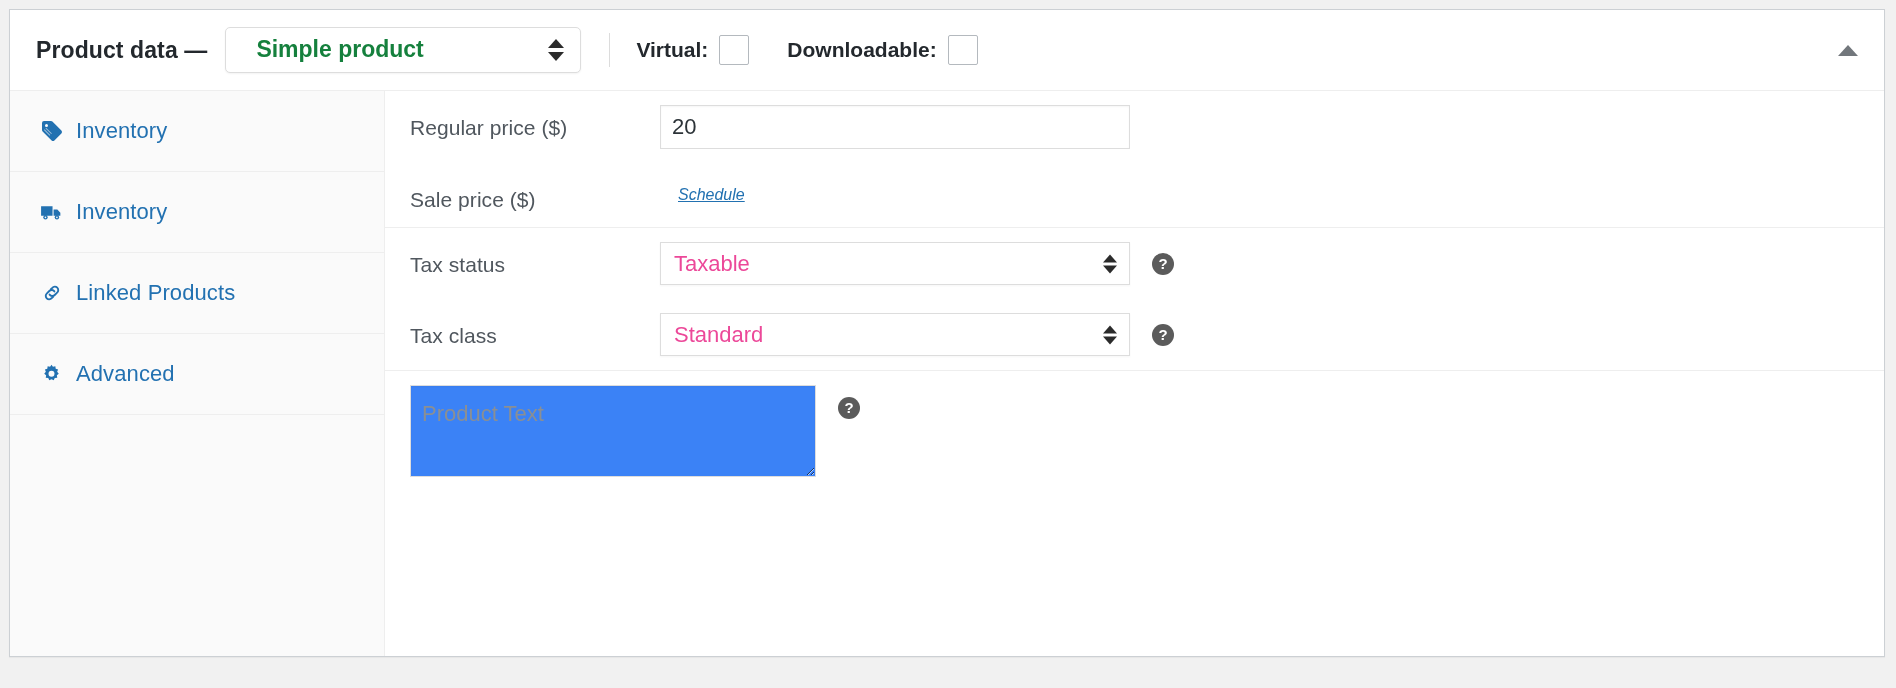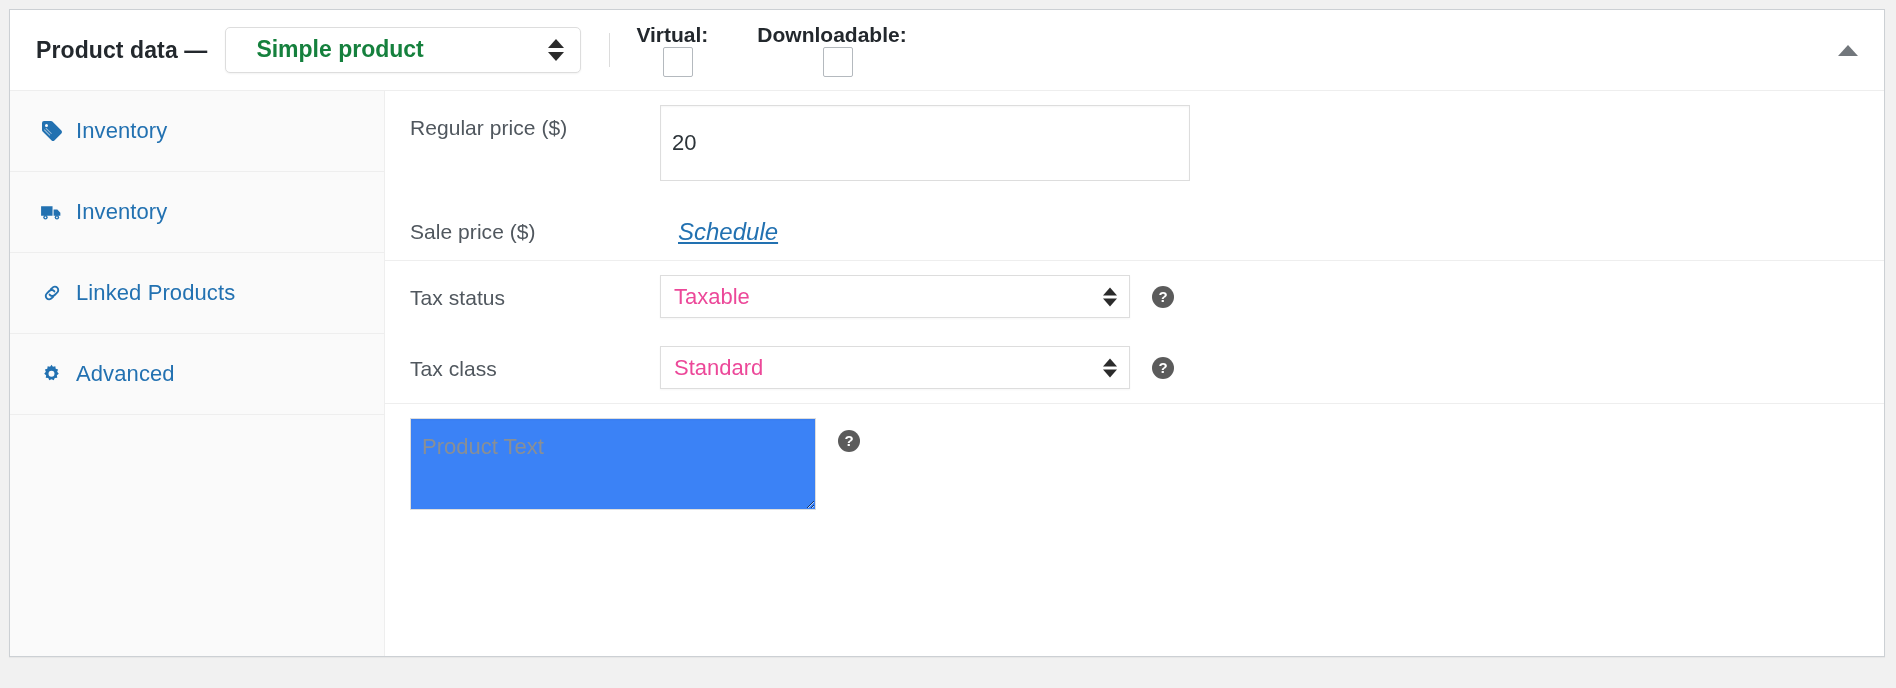--- a/index.html
+++ b/index.html
@@ -91,21 +91,20 @@
     width: 1px;
     height: 34px;
     background: #dcdcdc;
     margin: 0 26px 0 28px;
   }
   .hdr-check {
     display: flex;
     align-items: center;
     white-space: nowrap;
     margin-right: 38px;
-    flex-direction: column;
   }
   .hdr-check .lbl {
     font-size: 21px;
     font-weight: bold;
     color: #23282d;
     margin-right: 11px;
   }
   .box-check {
     -webkit-appearance: none;
     appearance: none;
@@ -216,26 +215,26 @@
     flex: 0 0 250px;
     font-size: 21px;
     color: #50575e;
     line-height: 1.3;
     padding-top: 9px;
     letter-spacing: .05px;
   }
   .field-control { position: relative; display: flex; align-items: flex-start; }
 
   input.text-input {
-    width: 530px;
+    width: 470px;
     box-sizing: border-box;
     font-family: "Liberation Sans", sans-serif;
     font-size: 22px;
     color: #2c3338;
-    padding: 24px 11px;
+    padding: 8px 11px;
     border: 1px solid #ddd;
     background: #fff;
     border-radius: 0;
     outline: none;
     box-shadow: inset 0 1px 2px rgba(0,0,0,.04);
   }
 
   .select-wrap { position: relative; }
   select.std-select {
     -webkit-appearance: none;
@@ -268,21 +267,21 @@
     background: #3b82f6;
     outline: none;
     resize: both;
     box-shadow: inset 0 1px 2px rgba(0,0,0,.04);
   }
   textarea.text-area::placeholder { color: #8a8f94; opacity: 1; }
 
   .schedule-link {
     margin-left: 18px;
     margin-top: 9px;
-    font-size: 24px;
+    font-size: 16px;
     font-style: italic;
     color: #2271b1;
     text-decoration: underline;
     cursor: pointer;
     white-space: nowrap;
     text-align: center;
   }
 
   .help-tip {
     margin-left: 22px;

